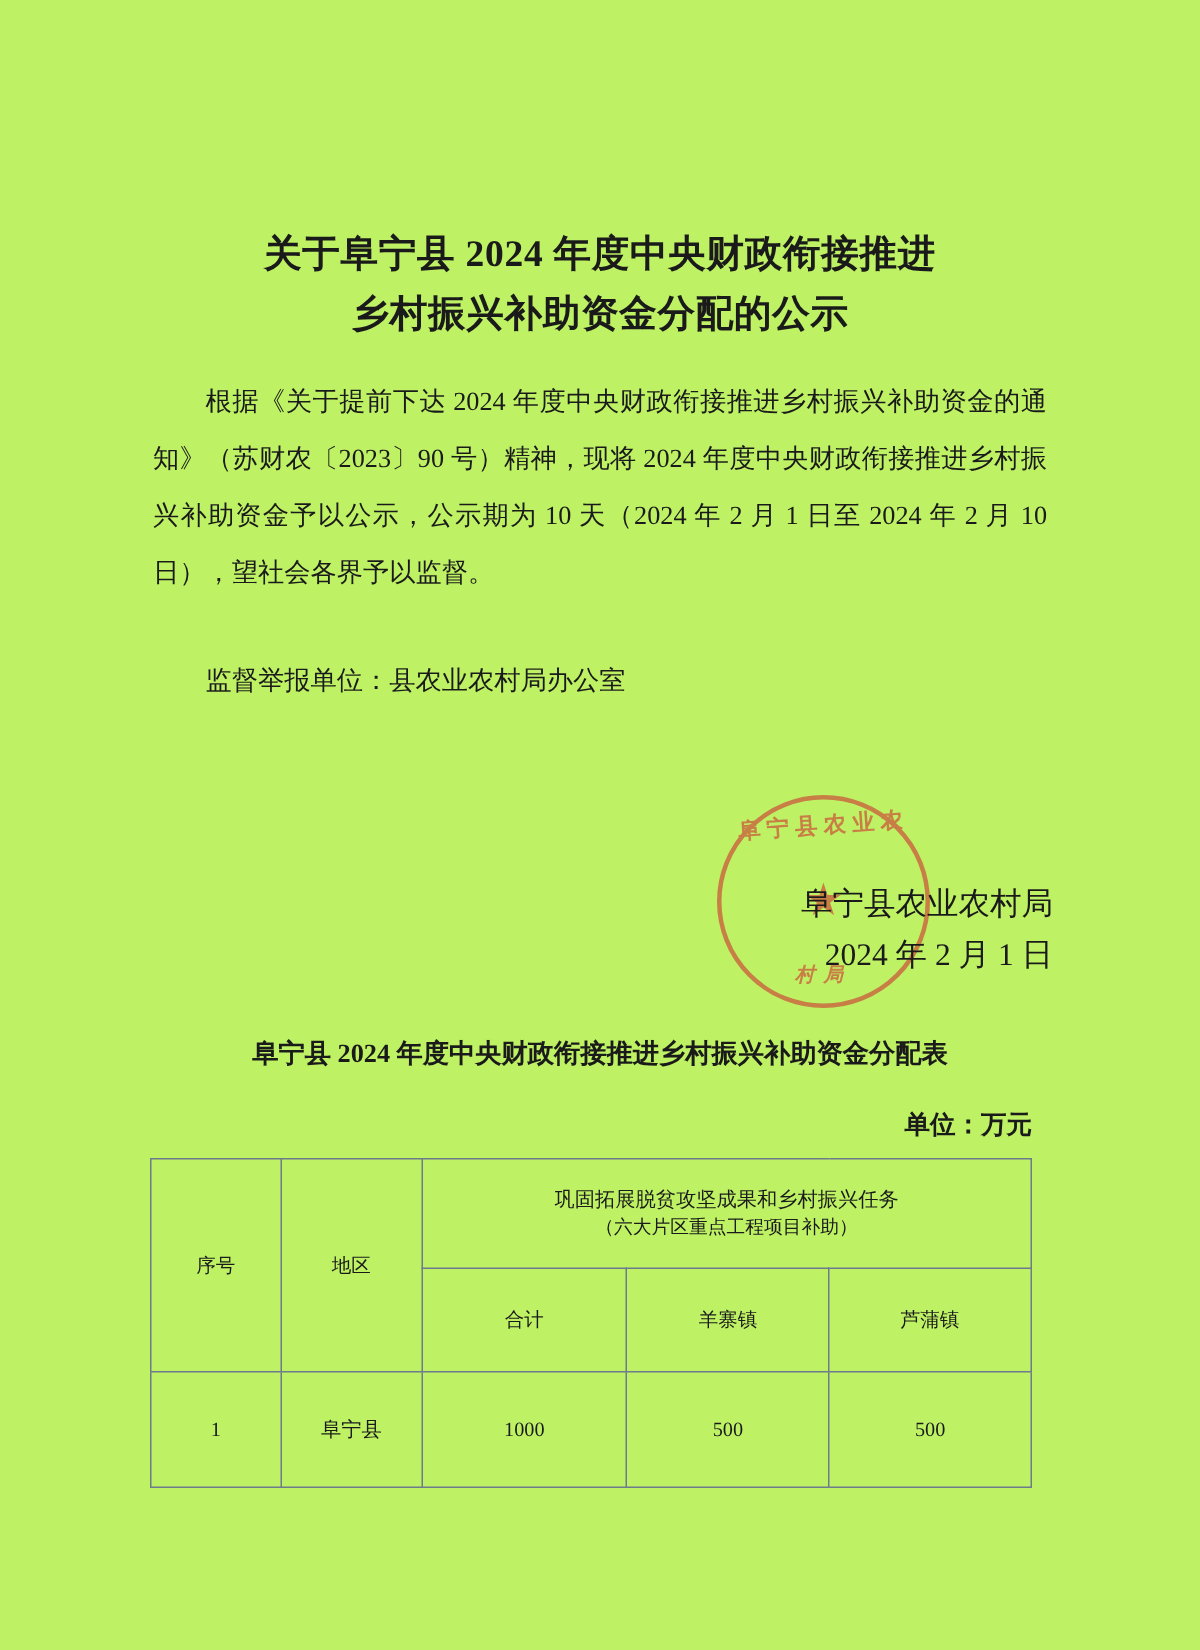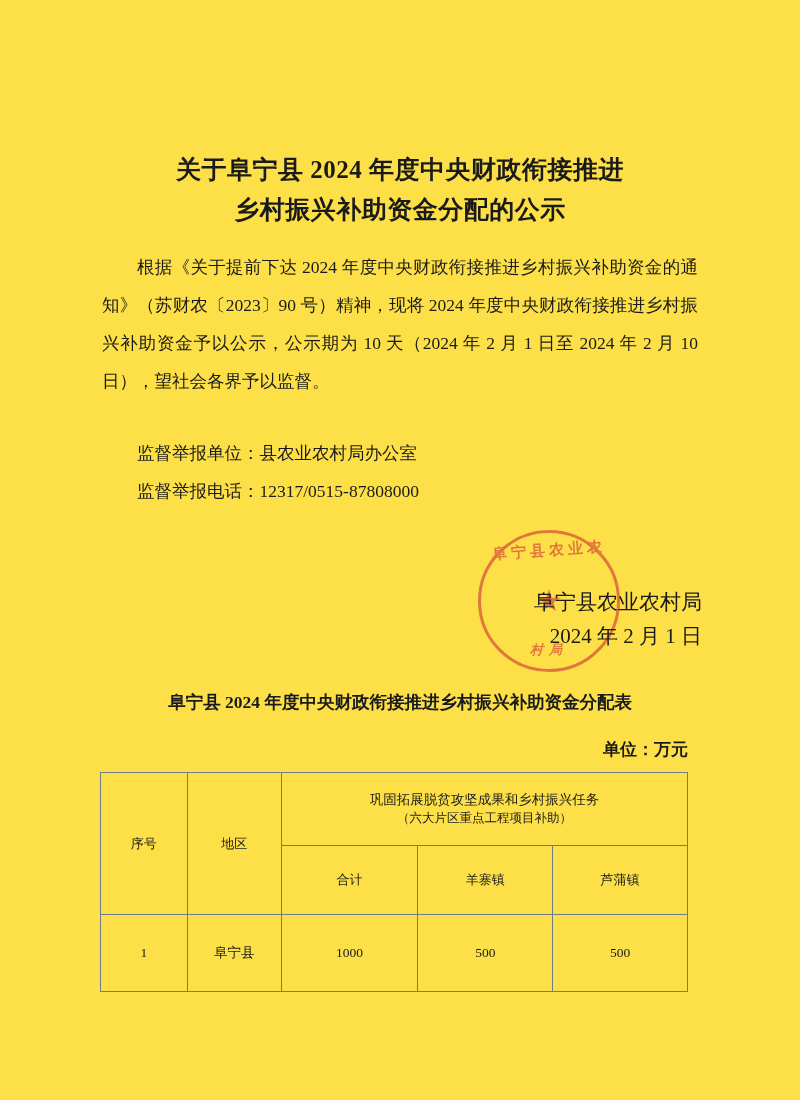--- a/index.html
+++ b/index.html
@@ -14,21 +14,21 @@
     color: #1a1a1a;
     position: relative;
     overflow: hidden;
   }
   .page {
     position: absolute;
     left: 0;
     top: 0;
     width: 800px;
     height: 1100px;
-    background: #fde047;
+    background: #bef264;
   }
   .doc-title {
     margin: 0;
     padding: 0;
     position: absolute;
     left: 100px;
     top: 150px;
     width: 600px;
     text-align: center;
     font-size: 25px;
@@ -177,21 +177,20 @@
     <span class="title-line">关于阜宁县 2024 年度中央财政衔接推进</span>
     <span class="title-line">乡村振兴补助资金分配的公示</span>
   </h1>
 
   <div class="body-text">
     <p>根据《关于提前下达 2024 年度中央财政衔接推进乡村振兴补助资金的通知》（苏财农〔2023〕90 号）精神，现将 2024 年度中央财政衔接推进乡村振兴补助资金予以公示，公示期为 10 天（2024 年 2 月 1 日至 2024 年 2 月 10 日），望社会各界予以监督。</p>
   </div>
 
   <div class="contact-block">
     <div>监督举报单位：县农业农村局办公室</div>
-    <div>监督举报电话：12317/0515-87808000</div>
   </div>
 
   <div class="seal">
     <span class="seal-text-top">阜宁县农业农</span>
     <span class="seal-star">★</span>
     <span class="seal-text-bottom">村局</span>
   </div>
 
   <div class="signature">
     <div>阜宁县农业农村局</div>

